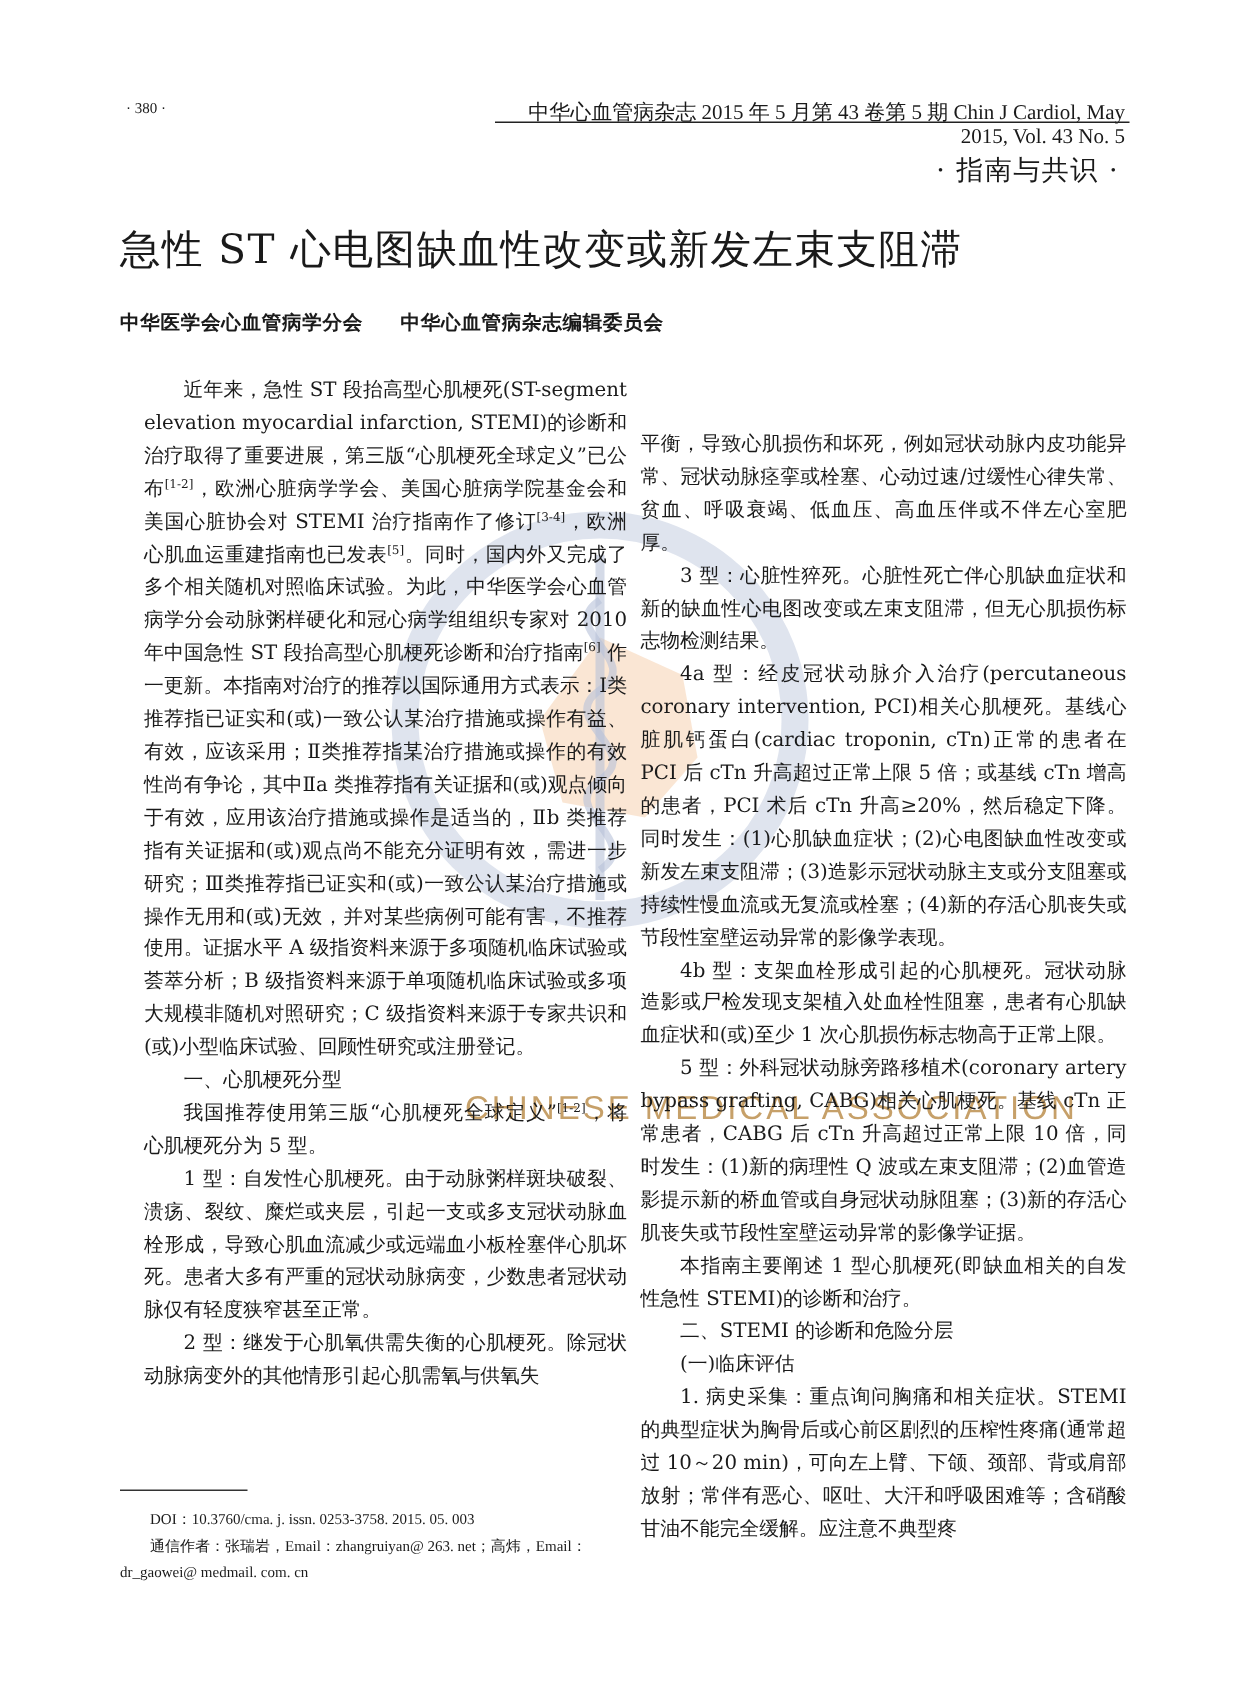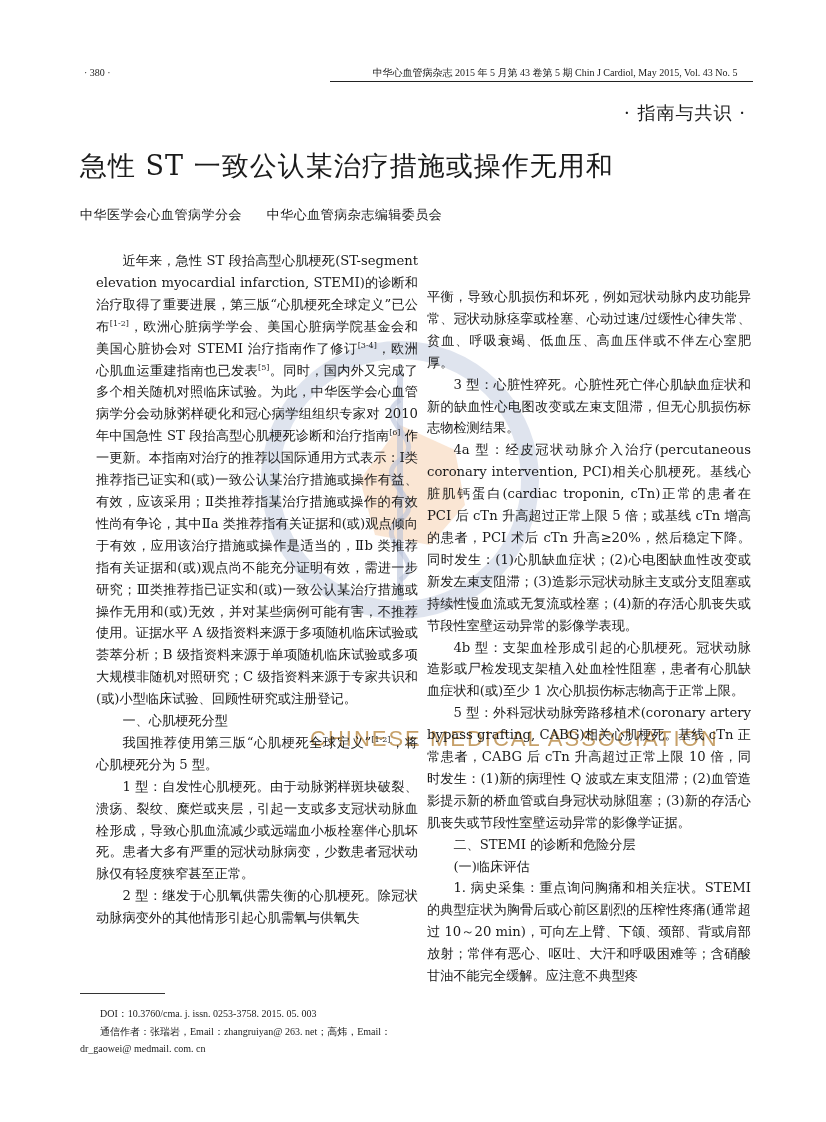--- a/index.html
+++ b/index.html
@@ -1,24 +1,24 @@
 <!DOCTYPE html>
 <html><head>
   <meta charset="utf-8">
   <style>
     html, body { margin:0; padding:0; background:#ffffff; }
     body { width:826px; height:1122px; position:relative; overflow:hidden;
            font-family:"DejaVu Serif","Liberation Serif",serif; color:#1a1a1a; }
     .page-num { position:absolute; left:84px; top:67px; font-size:10px; font-family:"Liberation Serif",serif; }
-    .journal-header { position:absolute; left:345px; top:66px; width:420px; text-align:center;
-                      font-size:10px; font-family:"Liberation Serif",serif; }
+    .journal-header { position:absolute; left:330px; top:66px; width:420px; text-align:right;
+                      font-size:14px; font-family:"Liberation Serif",serif; }
     .header-rule { position:absolute; left:330px; top:81px; width:423px; border-top:1px solid #222; }
     .column-tag { position:absolute; right:80px; top:101px; font-size:18px; letter-spacing:1px; }
     .title { position:absolute; left:80px; top:148px; font-size:27px; letter-spacing:1px; font-weight:normal; margin:0; }
-    .authors { position:absolute; left:80px; top:206px; font-size:13px; font-family:"DejaVu Sans","Liberation Sans",sans-serif; letter-spacing:0.5px; }
+    .authors { position:absolute; left:80px; top:206px; font-size:13px; font-family:"DejaVu Sans","Liberation Sans",sans-serif; letter-spacing:0.5px;font-weight:bold; }
     .authors span { margin-right:20px; }
     .col { position:absolute; top:250px; width:322px; font-size:13.2px; line-height:21.9px; text-align:justify; }
     .col-left { left:80px;margin-left:16px; }
     .col-right { left:427px; width:324px;margin-top:36px; }
     .col p { margin:0; text-indent:2em; }
     .col p.noindent { text-indent:0; }
     sup { font-size:8px; line-height:0; vertical-align:5px; }
     .footnote-rule { position:absolute; left:80px; top:993px; width:85px; border-top:1px solid #333; }
     .footnotes { position:absolute; left:80px; top:1005px; width:322px; font-size:10px; line-height:17.5px; font-family:"Liberation Serif",serif; }
     .footnotes p { margin:0; text-indent:2em; }
@@ -35,40 +35,41 @@
   <line x1="150" y1="40" x2="150" y2="270" stroke="#b8c2d8" stroke-width="6" opacity="0.6"></line>
   <path d="M150 70 C120 90 180 110 150 130 C120 150 180 170 150 190 C120 210 180 230 150 250" fill="none" stroke="#b8c2d8" stroke-width="5" opacity="0.6"></path>
 </svg>
 <div class="watermark-text">CHINESE MEDICAL ASSOCIATION</div>
 
 <div class="page-num">· 380 ·</div>
 <div class="journal-header">中华心血管病杂志 2015 年 5 月第 43 卷第 5 期   Chin J Cardiol, May 2015, Vol. 43 No. 5</div>
 <div class="header-rule"></div>
 <div class="column-tag">· 指南与共识 ·</div>
 
-<h1 class="title">急性 ST 一致公认某治疗措施或操作无用和</h1>
+<h1 class="title">急性 ST 心电图缺血性改变或新发左束支阻滞</h1>
 <div class="authors">
   <span>中华医学会心血管病学分会</span>
   <span>中华心血管病杂志编辑委员会</span>
 </div>
 
 <div class="col col-left">
   <p><span>近年来，急性 ST 段抬高型心肌梗死(ST-segment elevation myocardial infarction, STEMI)的诊断和治疗取得了重要进展，第三版“心肌梗死全球定义”已公布</span><sup>[1-2]</sup><span>，欧洲心脏病学学会、美国心脏病学院基金会和美国心脏协会对 STEMI 治疗指南作了修订</span><sup>[3-4]</sup><span>，欧洲心肌血运重建指南也已发表</span><sup>[5]</sup><span>。同时，国内外又完成了多个相关随机对照临床试验。为此，中华医学会心血管病学分会动脉粥样硬化和冠心病学组组织专家对 2010 年中国急性 ST 段抬高型心肌梗死诊断和治疗指南</span><sup>[6]</sup><span> 作一更新。本指南对治疗的推荐以国际通用方式表示：Ⅰ类推荐指已证实和(或)一致公认某治疗措施或操作有益、有效，应该采用；Ⅱ类推荐指某治疗措施或操作的有效性尚有争论，其中Ⅱa 类推荐指有关证据和(或)观点倾向于有效，应用该治疗措施或操作是适当的，Ⅱb 类推荐指有关证据和(或)观点尚不能充分证明有效，需进一步研究；Ⅲ类推荐指已证实和(或)一致公认某治疗措施或操作无用和(或)无效，并对某些病例可能有害，不推荐使用。证据水平 A 级指资料来源于多项随机临床试验或荟萃分析；B 级指资料来源于单项随机临床试验或多项大规模非随机对照研究；C 级指资料来源于专家共识和(或)小型临床试验、回顾性研究或注册登记。</span></p>
   <p>一、心肌梗死分型</p>
   <p><span>我国推荐使用第三版“心肌梗死全球定义”</span><sup>[1-2]</sup><span>，将心肌梗死分为 5 型。</span></p>
   <p>1 型：自发性心肌梗死。由于动脉粥样斑块破裂、溃疡、裂纹、糜烂或夹层，引起一支或多支冠状动脉血栓形成，导致心肌血流减少或远端血小板栓塞伴心肌坏死。患者大多有严重的冠状动脉病变，少数患者冠状动脉仅有轻度狭窄甚至正常。</p>
   <p>2 型：继发于心肌氧供需失衡的心肌梗死。除冠状动脉病变外的其他情形引起心肌需氧与供氧失</p>
 </div>
 
 <div class="col col-right">
   <p class="noindent">平衡，导致心肌损伤和坏死，例如冠状动脉内皮功能异常、冠状动脉痉挛或栓塞、心动过速/过缓性心律失常、贫血、呼吸衰竭、低血压、高血压伴或不伴左心室肥厚。</p>
   <p>3 型：心脏性猝死。心脏性死亡伴心肌缺血症状和新的缺血性心电图改变或左束支阻滞，但无心肌损伤标志物检测结果。</p>
   <p>4a 型：经皮冠状动脉介入治疗(percutaneous coronary intervention, PCI)相关心肌梗死。基线心脏肌钙蛋白(cardiac troponin, cTn)正常的患者在 PCI 后 cTn 升高超过正常上限 5 倍；或基线 cTn 增高的患者，PCI 术后 cTn 升高≥20%，然后稳定下降。同时发生：(1)心肌缺血症状；(2)心电图缺血性改变或新发左束支阻滞；(3)造影示冠状动脉主支或分支阻塞或持续性慢血流或无复流或栓塞；(4)新的存活心肌丧失或节段性室壁运动异常的影像学表现。</p>
   <p>4b 型：支架血栓形成引起的心肌梗死。冠状动脉造影或尸检发现支架植入处血栓性阻塞，患者有心肌缺血症状和(或)至少 1 次心肌损伤标志物高于正常上限。</p>
   <p>5 型：外科冠状动脉旁路移植术(coronary artery bypass grafting, CABG)相关心肌梗死。基线 cTn 正常患者，CABG 后 cTn 升高超过正常上限 10 倍，同时发生：(1)新的病理性 Q 波或左束支阻滞；(2)血管造影提示新的桥血管或自身冠状动脉阻塞；(3)新的存活心肌丧失或节段性室壁运动异常的影像学证据。</p>
+  <p>本指南主要阐述 1 型心肌梗死(即缺血相关的自发性急性 STEMI)的诊断和治疗。</p>
   <p>二、STEMI 的诊断和危险分层</p>
   <p>(一)临床评估</p>
   <p>1. 病史采集：重点询问胸痛和相关症状。STEMI 的典型症状为胸骨后或心前区剧烈的压榨性疼痛(通常超过 10～20 min)，可向左上臂、下颌、颈部、背或肩部放射；常伴有恶心、呕吐、大汗和呼吸困难等；含硝酸甘油不能完全缓解。应注意不典型疼</p>
 </div>
 
 <div class="footnote-rule"></div>
 <div class="footnotes">
   <p>DOI：10.3760/cma. j. issn. 0253-3758. 2015. 05. 003</p>
   <p>通信作者：张瑞岩，Email：zhangruiyan@ 263. net；高炜，Email：dr_gaowei@ medmail. com. cn</p>
 </div>

